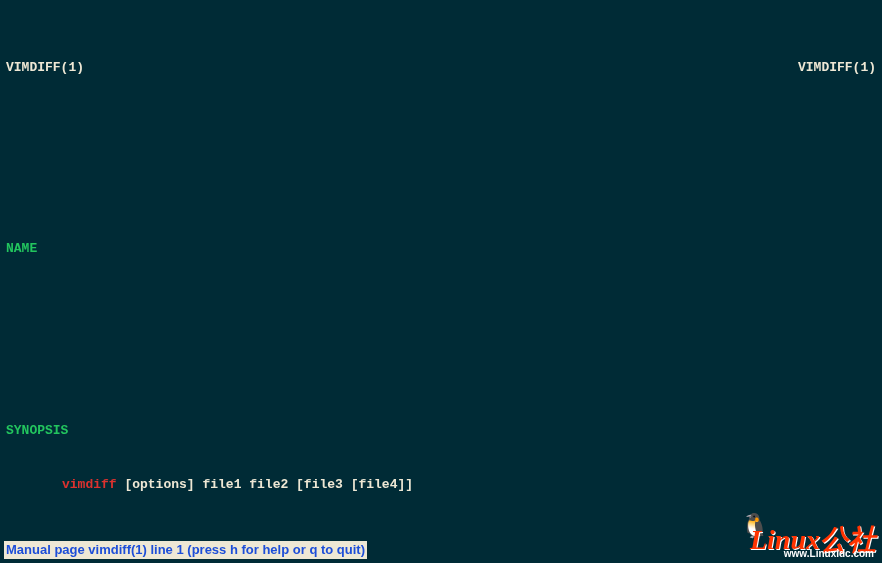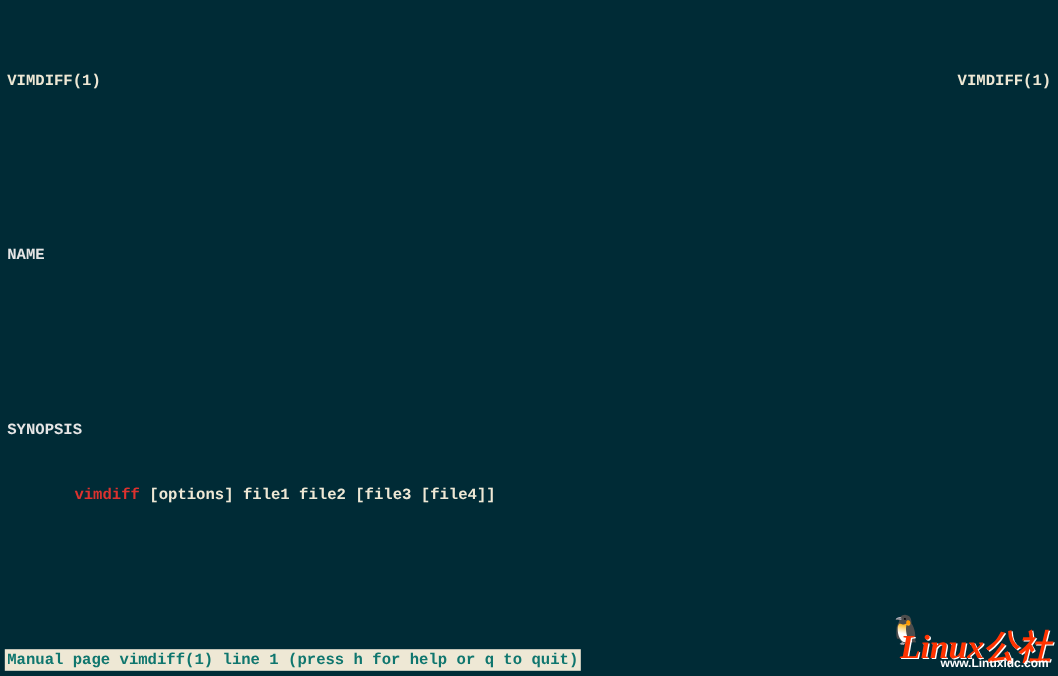--- a/index.html
+++ b/index.html
@@ -23,46 +23,47 @@
     .header-row {
       display: flex;
       justify-content: space-between;
       color: #eee8d5;
       font-weight: bold;
     }
     .header-left, .header-center, .header-right {
       font-weight: bold;
     }
     .section {
-      color: #e5e5e5;
+      color: #22c55e;
       font-weight: bold;
+      margin-top: 36px;
     }
     .bold-term {
       color: #dc322f;
       font-weight: bold;
     }
     .body-text {
       color: #eee8d5;
     }
     .indent {
       padding-left: 56px;
       text-align: justify;
     }
     .blank-line {
       height: 1.4em;
     }
     .status-bar {
       position: absolute;
       bottom: 4px;
       left: 4px;
       background: #eee8d5;
-      color: #0f766e;
+      color: #1d4ed8;
       font-weight: bold;
       padding: 0 2px;
-      font-family: Liberation Mono, monospace;
+      font-family: Liberation Sans, sans-serif;
     }
     .watermark {
       position: absolute;
       bottom: 4px;
       right: 6px;
       color: #ff3300;
       font-style: italic;
       font-family: Georgia, serif;
       font-size: 28px;
       font-weight: bold;

